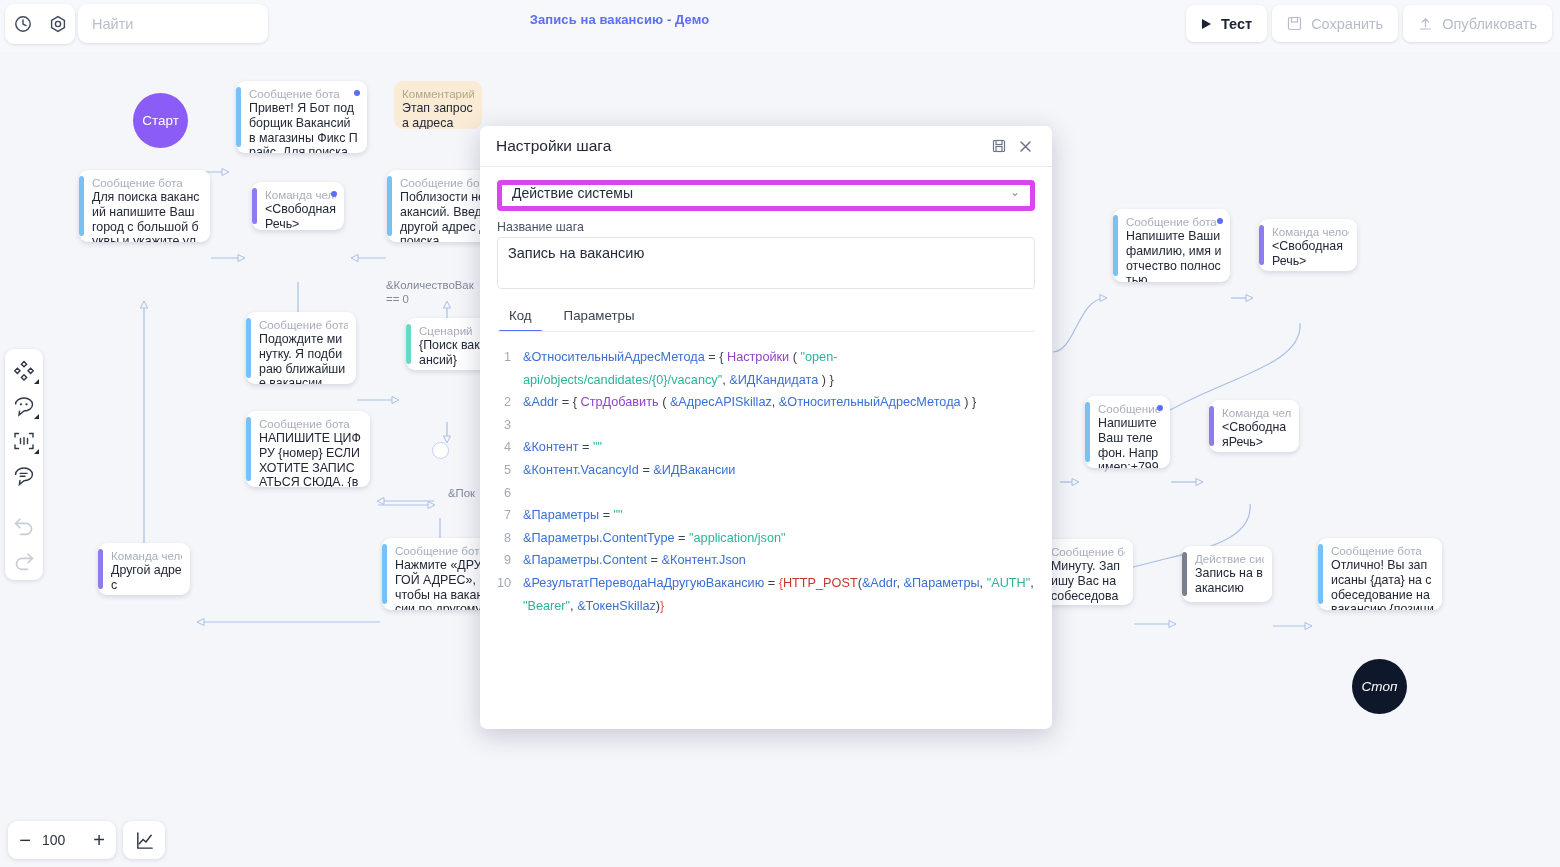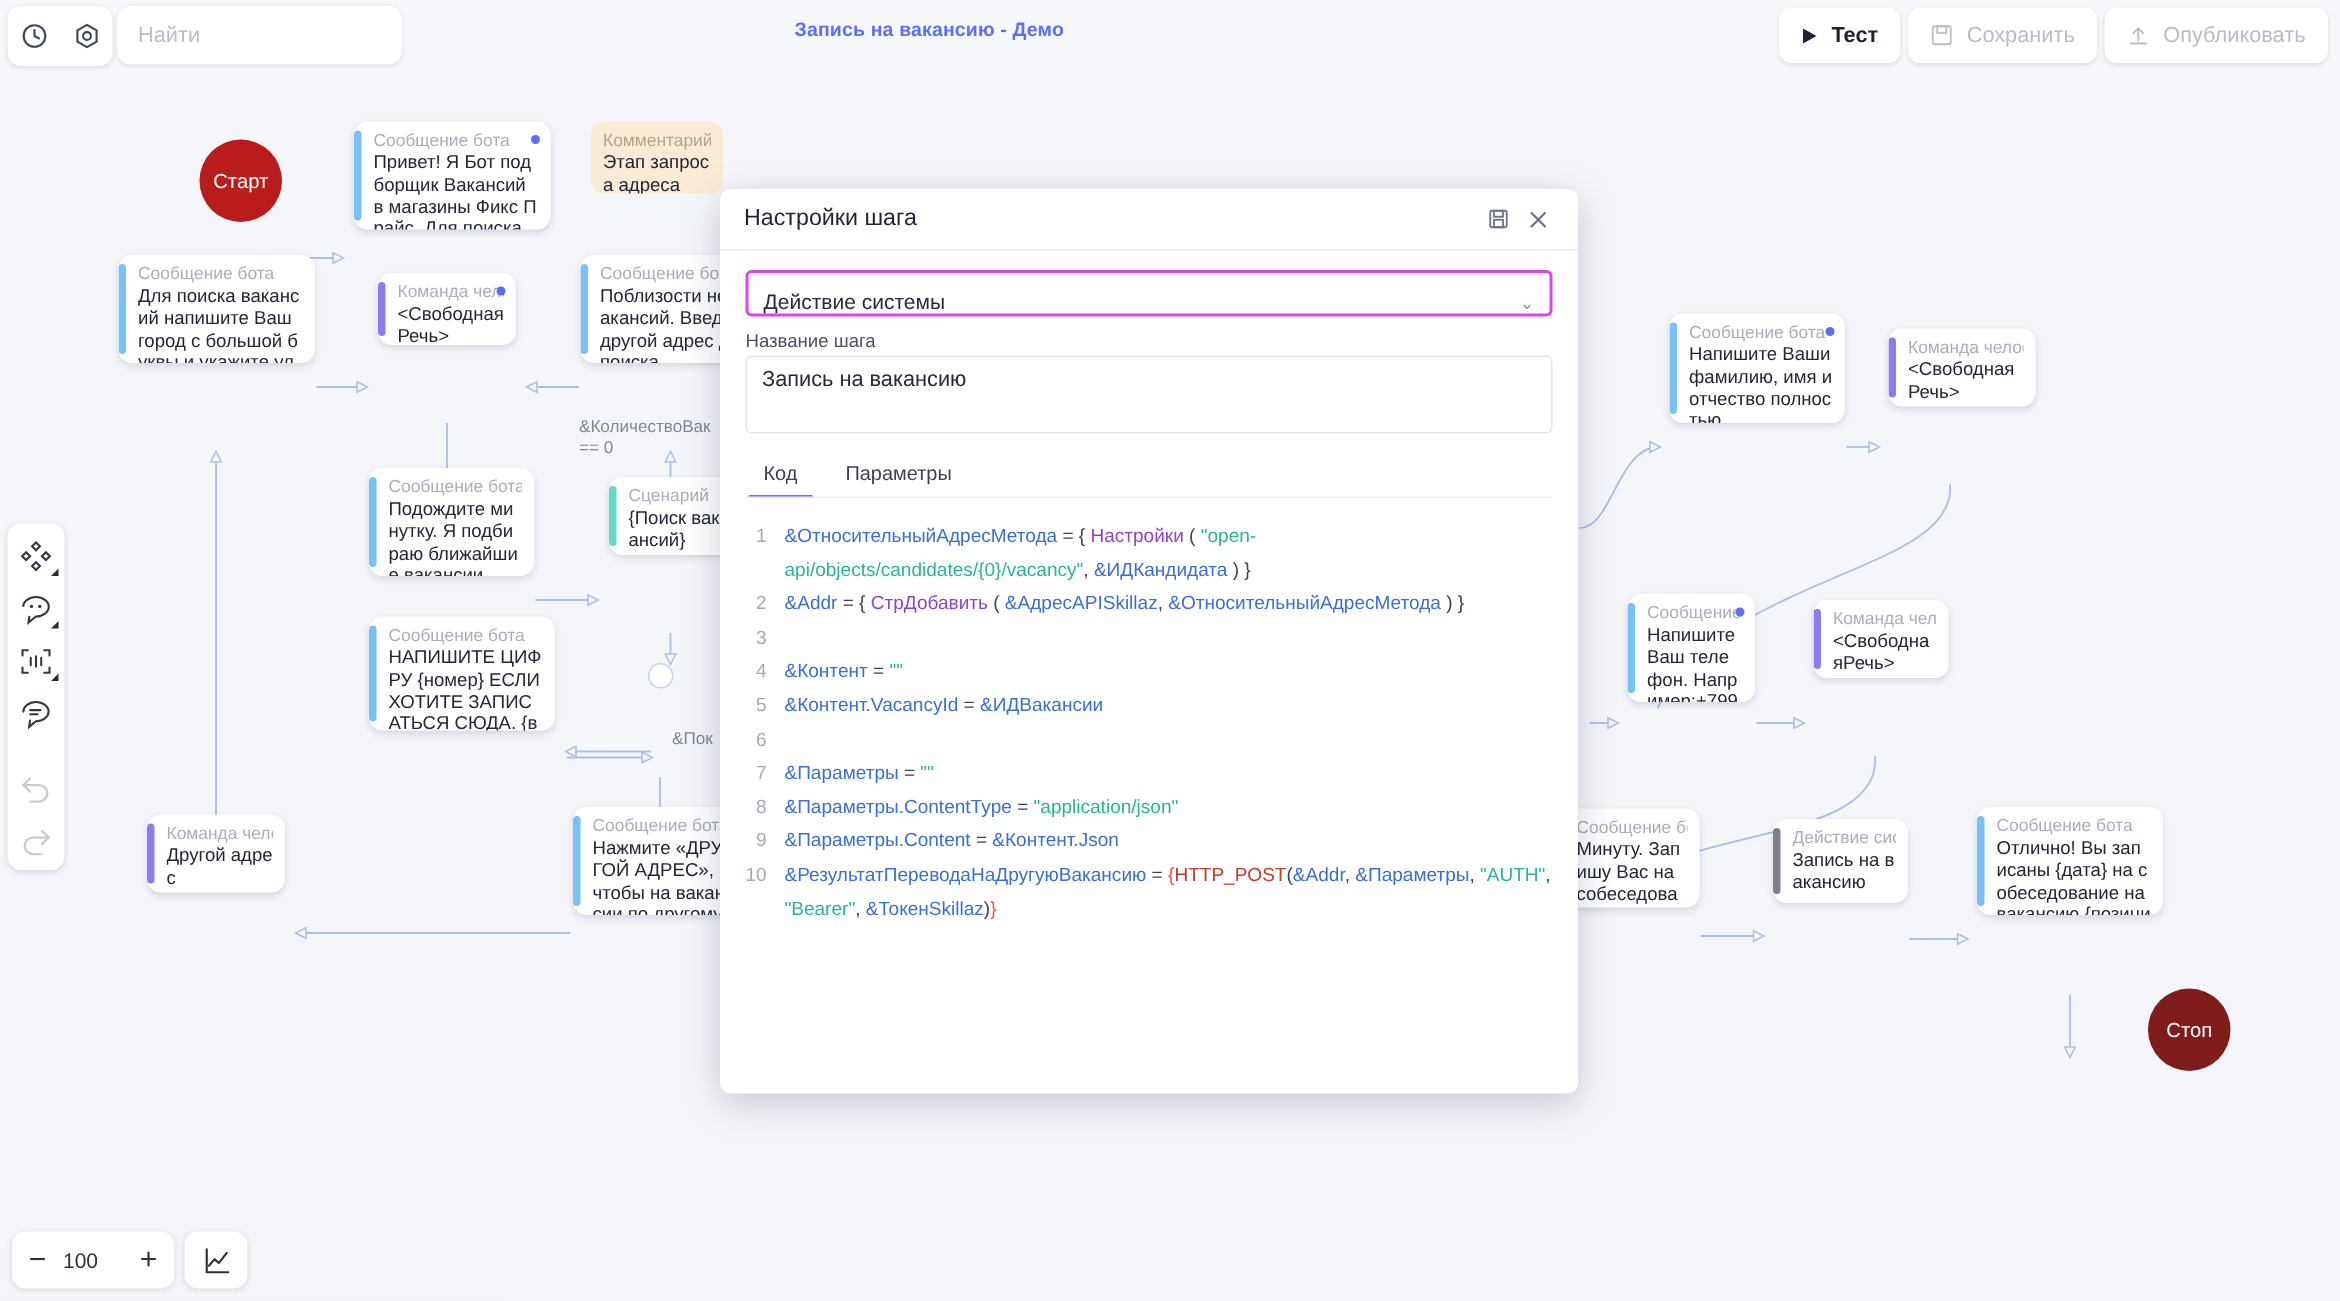--- a/index.html
+++ b/index.html
@@ -164,22 +164,22 @@
   #modal-head {
     height: 41px; border-bottom: 1px solid #e9ebf0;
     display: flex; align-items: center; padding: 0 14px 0 16px;
   }
   #modal-title { font-size: 15.5px; color: #1f2534; flex: 1; }
   .mh-ico { width: 26px; height: 26px; display: flex; align-items: center; justify-content: center;
             color: #6c7489; cursor: pointer; }
   #modal-body { padding: 13px 17px 0; flex: 1; display: flex; flex-direction: column; }
 
   #type-select {
-    height: 31px; border: 2px solid #d946ef; border-radius: 4px;
-    display: flex; align-items: flex-end; padding: 0 10px;
+    height: 31px; border: 5px solid #d946ef; border-radius: 4px;
+    display: flex; align-items: flex-start; padding: 0 10px;
     font-size: 14px; color: #252b3a; cursor: pointer; background: #fff;
   }
   #type-select .chev { margin-left: auto; color: #8b93a5; font-size: 12px; }
   .field-label { font-size: 12.4px; color: #4a5164; margin: 9px 0 3px; }
   #step-name {
     height: 52px; border: 1px solid #e2e5ec; border-radius: 4px;
     padding: 7px 10px; font-size: 14.5px; color: #252b3a;
     font-family: "Liberation Sans", sans-serif; resize: none; outline: none;
   }
 
@@ -259,24 +259,24 @@
         <path d="M1060,430 L1078,430" marker-end="url(#ar)"></path>
         <path d="M1171,430 L1202,430" marker-end="url(#ar)"></path>
         <path d="M1250,452 C1255,510 1120,500 1085,539"></path>
         <path d="M1134,572 L1175,572" marker-end="url(#ar)"></path>
         <path d="M1273,574 L1311,574" marker-end="url(#ar)"></path>
         <path d="M1380,611 L1380,652" marker-end="url(#ar)"></path>
 
         <path d="M470,310 C700,300 860,250 1050,250"></path>
       </g>
     </svg>
-  <div class="circ" style="left: 133px; top: 41px; width: 55px; height: 55px; background: #b91c1c; align-items: center;">
+  <div class="circ" style="left: 133px; top: 41px; width: 55px; height: 55px; background: #8b5cf6; align-items: center;">
         <span>Старт</span>
       </div>
-      <div class="circ" style="left: 1432px; top: 607px; width: 55px; height: 55px; background: #7f1d1d;">
+      <div class="circ" style="left: 1352px; top: 607px; width: 55px; height: 55px; background: #0f172a; font-style: italic;">
         <span>Стоп</span>
       </div>
       <div class="node" style="left: 236px; top: 29px; width: 131px; height: 72px;">
         <span class="bar" style="background:#79c0f5"></span>
         <div class="inner">
              <div class="ntype">Сообщение бота</div>
              <div class="ntext">Привет! Я Бот подборщик Вакансий в магазины Фикс Прайс. Для поиска Вакансий</div>
            </div>
         <span class="dot"></span>
       </div>

